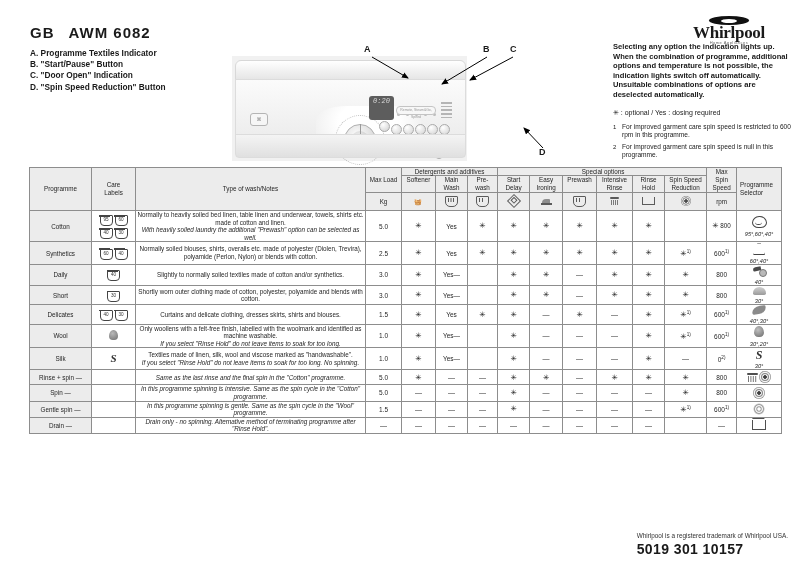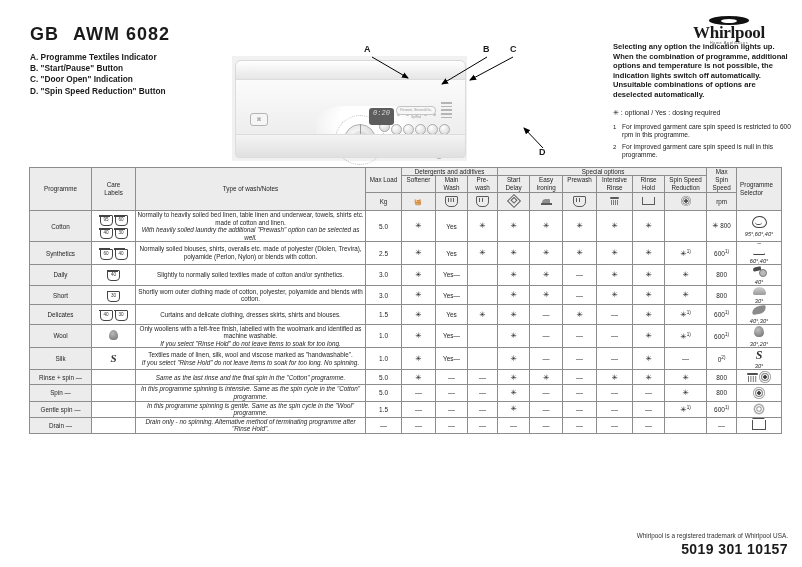--- a/index.html
+++ b/index.html
@@ -8,21 +8,21 @@
     background:#ffffff;
     font-family:"Liberation Sans", sans-serif;
     color:#1a1a1a;
     overflow:hidden;
     position:relative;
   }
   .page{position:relative;width:802px;height:567px;}
 
   
   .hdr-left{position:absolute;left:30px;top:24px;width:250px;}
-  .model-title{font-size:18px;font-weight:bold;letter-spacing:1px;margin-bottom:7px;}
+  .model-title{font-size:15px;font-weight:bold;letter-spacing:1px;margin-bottom:7px;}
   .model-title .gap{display:inline-block;width:14px;}
   .legend-list{font-size:8.3px;font-weight:bold;line-height:11.2px;}
   .legend-list div{white-space:nowrap;}
 
   
   .logo-wrap{position:absolute;right:14px;top:16px;width:118px;height:32px;text-align:center;}
   .logo-oval{width:40px;height:9px;border-radius:50%;background:#111;margin:0 auto 0;position:relative;}
   .logo-oval:after{content:"";position:absolute;left:12px;top:2.5px;width:16px;height:4px;background:#fff;border-radius:50%;}
   .logo-text{font-family:"Liberation Serif", serif;font-weight:bold;font-size:17px;letter-spacing:-0.3px;line-height:17px;margin-top:-1px;}
   .logo-sub{font-size:4px;color:#666;letter-spacing:0.5px;margin-top:-1px;}
@@ -41,21 +41,21 @@
   .mach-body{position:absolute;left:3px;top:23px;width:229px;height:56px;background:linear-gradient(#fbfbfb,#ededed);border:1px solid #dcdcdc;}
   .mach-bot{position:absolute;left:3px;top:78px;width:229px;height:22px;background:linear-gradient(#f4f4f4,#e0e0e0);border:1px solid #dcdcdc;border-radius:0 0 4px 4px;}
   .mach-badge{position:absolute;left:14px;top:33px;width:16px;height:11px;border:1px solid #b4b4b4;border-radius:3px;background:#f6f6f6;font-size:5px;text-align:center;line-height:11px;color:#777;}
   .panel{position:absolute;left:80px;top:26px;width:105px;height:52px;background:radial-gradient(ellipse at 50% 30%, #ffffff 40%, #e6e6e6 100%);border-radius:30px/14px;}
   .dial-outer{position:absolute;left:28px;top:18px;width:30px;height:30px;border-radius:50%;background:radial-gradient(circle at 40% 35%, #fdfdfd, #c9c9c9);border:1px solid #b0b0b0;}
   .dial-inner{position:absolute;left:6px;top:6px;width:18px;height:18px;border-radius:50%;background:radial-gradient(circle at 40% 35%,#f4f4f4,#b8b8b8);}
   .dial-pt{position:absolute;left:8.5px;top:-7px;width:1.6px;height:12px;background:#9a9a9a;}
   .dial-ring{position:absolute;left:19px;top:9px;width:48px;height:48px;border:1px dotted #bdbdbd;border-radius:50%;}
   .wp-script{position:absolute;left:28px;top:41px;font-family:"Liberation Serif",serif;font-style:italic;font-size:7px;color:#555;}
   .start-btn{position:absolute;left:63px;top:15px;width:9px;height:9px;border-radius:50%;background:radial-gradient(circle at 35% 30%,#fff,#cfcfcf);border:1px solid #a9a9a9;}
-  .display{position:absolute;left:133px;top:28px;width:25px;height:17px;background:#5d5d5d;border-radius:3px;color:#d8d8d8;font-family:"Liberation Mono",monospace;font-size:7px;text-align:center;line-height:11px;font-style:italic;}
+  .display{position:absolute;left:133px;top:16px;width:25px;height:24px;background:#5d5d5d;border-radius:3px;color:#d8d8d8;font-family:"Liberation Mono",monospace;font-size:7px;text-align:center;line-height:11px;font-style:italic;}
   .leds-row{position:absolute;left:63px;top:6px;width:60px;height:6px;}
   .led-dot{position:absolute;top:1px;width:3px;height:3px;border-radius:50%;background:#bdbdbd;}
   .btn-row{position:absolute;left:155px;top:44px;}
   .rbtn{position:absolute;width:9px;height:9px;border-radius:50%;background:radial-gradient(circle at 35% 30%,#fff,#d2d2d2);border:1px solid #ababab;}
   .prog-strip{position:absolute;left:160px;top:26px;width:38px;height:7px;border:1px solid #c4c4c4;border-radius:4px;background:#f7f7f7;font-size:3.4px;text-align:center;color:#999;line-height:7px;}
   .bar-stack{position:absolute;left:205px;top:22px;}
   .bar-stack span{display:block;width:11px;height:1.5px;background:#b5b5b5;margin-bottom:2.2px;}
   .small-btn{position:absolute;left:118px;top:43px;width:8px;height:8px;border-radius:50%;background:radial-gradient(circle at 35% 30%,#fff,#d5d5d5);border:1px solid #aeaeae;}
   .small-btn2{position:absolute;left:118px;top:33px;width:4px;height:4px;border-radius:50%;background:#cfcfcf;}
 
@@ -118,21 +118,21 @@
   .g-silk{display:inline-block;font-family:"Liberation Serif",serif;font-style:italic;font-weight:bold;font-size:12px;color:#333;line-height:12px;}
   .g-rinse{display:inline-block;width:11px;height:9px;position:relative;vertical-align:middle;}
   .g-rinse:before{content:"";position:absolute;left:0;top:0;width:11px;height:2px;background:#4f4f4f;border-radius:2px;}
   .g-rinse:after{content:"";position:absolute;left:1px;top:3px;width:1.2px;height:6px;background:#777;box-shadow:2.4px 0 0 #777,4.8px 0 0 #777,7.2px 0 0 #777;}
   .g-spin{display:inline-block;width:12px;height:12px;border-radius:50%;background:radial-gradient(circle,#3f3f3f 1.5px,#ffffff 2.2px,#8a8a8a 3.6px,#ffffff 4.6px,#777 6px);vertical-align:middle;}
   .g-gspin{display:inline-block;width:12px;height:12px;border-radius:50%;background:radial-gradient(circle,#ffffff 1.2px,#9a9a9a 2.2px,#ffffff 3.4px,#9a9a9a 4.4px,#ffffff 6px);vertical-align:middle;}
   .g-drain{display:inline-block;width:12px;height:9px;border:1.2px solid #4f4f4f;border-top:none;position:relative;}
   .g-drain:before{content:"";position:absolute;left:-1px;top:-2px;width:12px;height:2px;border-top:1.2px solid #4f4f4f;transform:skewX(-20deg);}
 
   
-  .footer{position:absolute;right:14px;bottom:10px;text-align:right;}
+  .footer{position:absolute;right:14px;bottom:10px;}
   .foot-tm{font-size:6.4px;color:#333;margin-bottom:2px;}
   .foot-code{font-size:14px;font-weight:bold;letter-spacing:0.4px;}
 </style>
 </head>
 <body>
 
 <div class="page">
 
   <div class="hdr-left">
     <div class="model-title"><span>GB</span><span class="gap"></span><span>AWM  6082</span></div>

